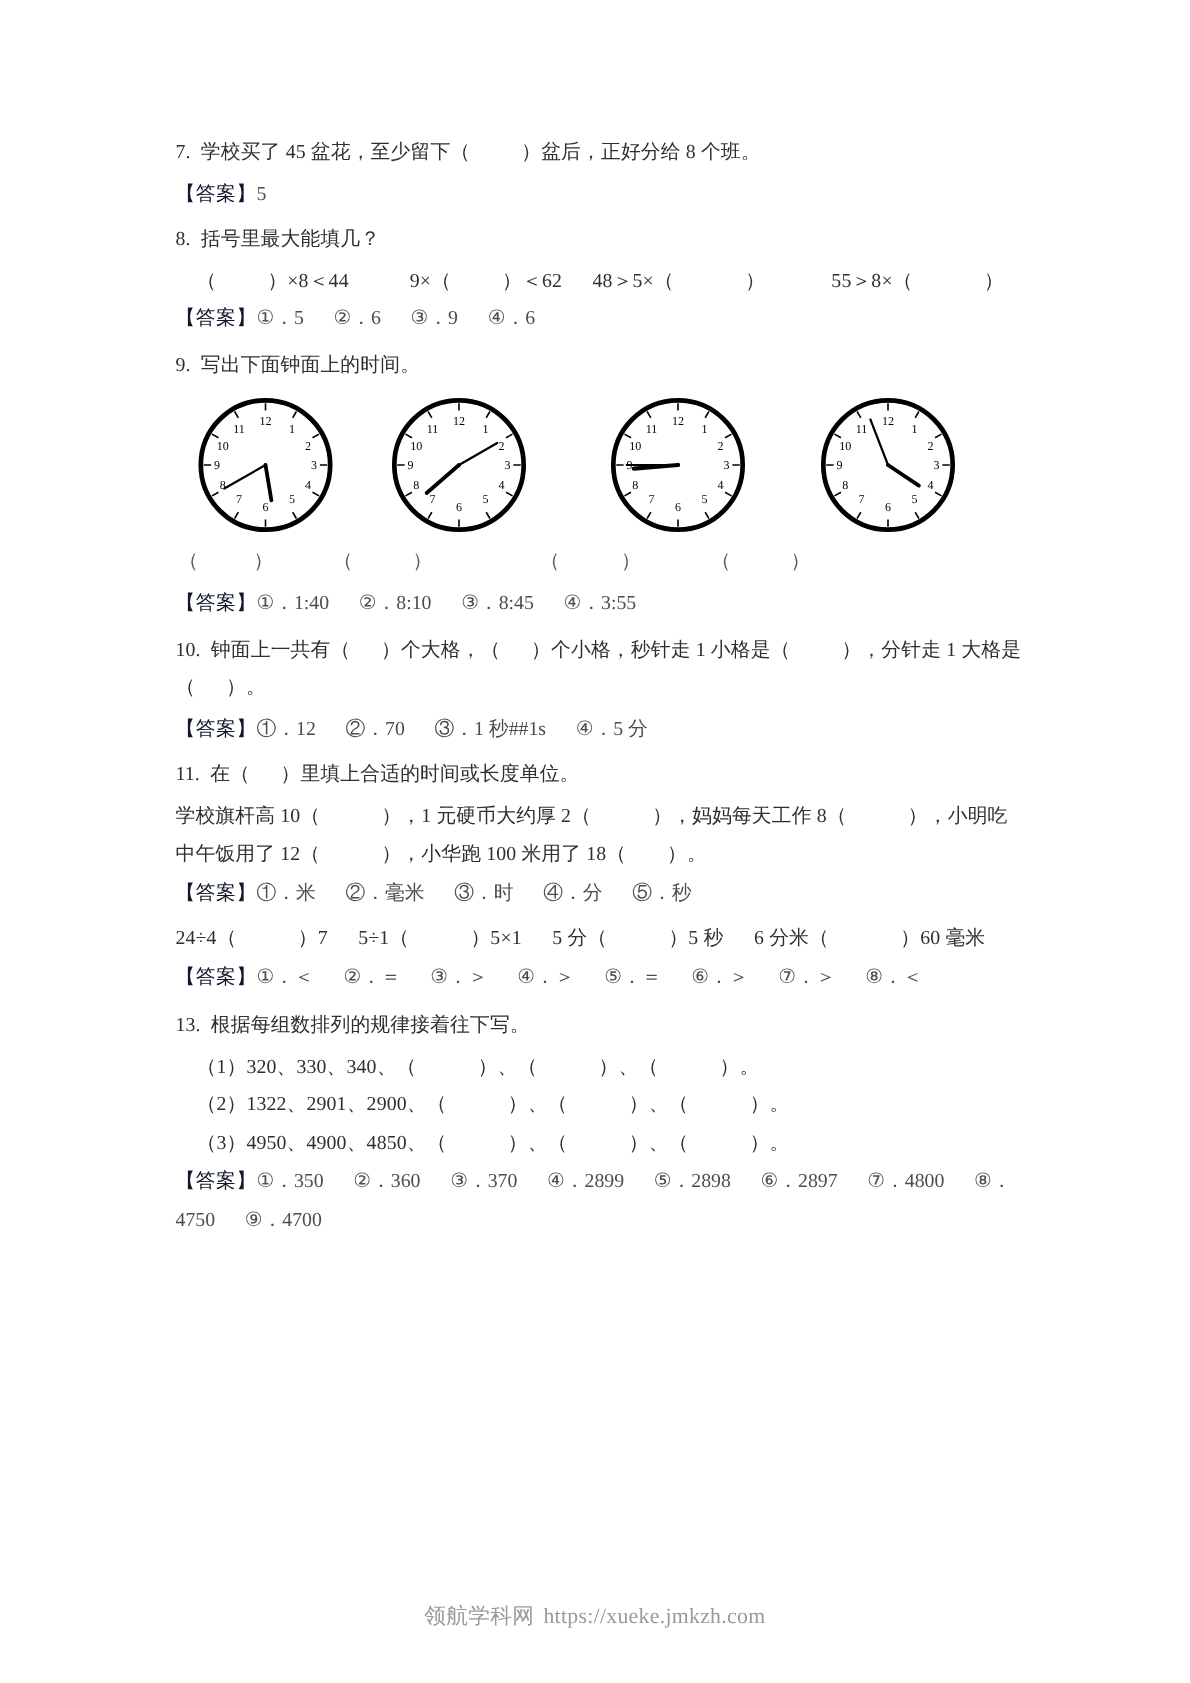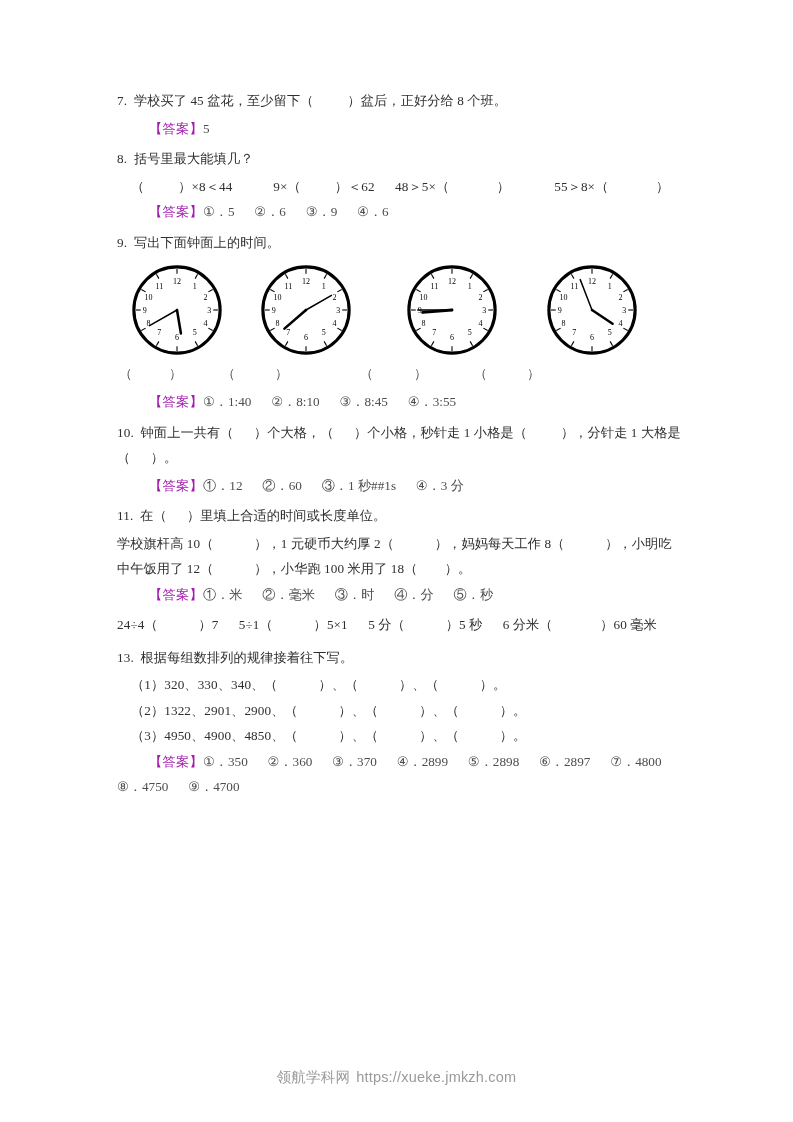--- a/index.html
+++ b/index.html
@@ -42,23 +42,22 @@
   .indent {
     padding-left: 14px;
   }
   .ans-line {
     font-size: 13.2px;
     line-height: 25.5px;
     white-space: pre-wrap;
     color: #4a4a4a;
   }
   .ans-tag {
-    color: #a21caf;
+    color: #0f172a;
     letter-spacing: 0.3px;
-    margin-left: 32px;
   }
   .ans-body {
     color: #4d4d4d;
   }
   .spacer-5 { height: 5px; }
   .spacer-7 { height: 7px; }
 
   
   .clock-row {
     position: relative;
@@ -85,21 +84,21 @@
     top: 0;
   }
 
   
   .footer {
     position: absolute;
     left: 0;
     top: 1068px;
     width: 793px;
     text-align: center;
-    font-family: Liberation Sans, sans-serif;
+    font-family: Liberation Serif, serif;
     font-size: 14.5px;
     color: #9a9a9a;
     letter-spacing: 0.2px;
   }
   .footer .wm-site { margin-right: 6px; }
 </style>
 </head>
 <body>
 
 <div class="page">
@@ -278,31 +277,32 @@
       <span style="left:297px;">）</span>
       <span style="left:357px;">（</span>
       <span style="left:410px;">）</span>
     </div>
 
     <div class="ans-line"><span class="ans-tag">【答案】</span><span class="ans-body">①．1:40      ②．8:10      ③．8:45      ④．3:55</span></div>
 
     <div class="spacer-5"></div>
 
     <div class="line q-line">10.  钟面上一共有（      ）个大格，（      ）个小格，秒针走 1 小格是（          ），分针走 1 大格是（      ）。</div>
-    <div class="ans-line"><span class="ans-tag">【答案】</span><span class="ans-body">①．12      ②．60      ③．1 秒##1s      ④．3 分</span></div>
+    <div class="ans-line"><span class="ans-tag">【答案】</span><span class="ans-body">①．12      ②．70      ③．1 秒##1s      ④．5 分</span></div>
 
     <div class="spacer-5"></div>
 
     <div class="line q-line">11.  在（      ）里填上合适的时间或长度单位。</div>
     <div class="line">学校旗杆高 10（            ），1 元硬币大约厚 2（            ），妈妈每天工作 8（            ），小明吃中午饭用了 12（            ），小华跑 100 米用了 18（        ）。</div>
     <div class="ans-line"><span class="ans-tag">【答案】</span><span class="ans-body">①．米      ②．毫米      ③．时      ④．分      ⑤．秒</span></div>
 
     <div class="spacer-5"></div>
 
     <div class="line">24÷4（            ）7      5÷1（            ）5×1      5 分（            ）5 秒      6 分米（              ）60 毫米</div>
+    <div class="ans-line"><span class="ans-tag">【答案】</span><span class="ans-body">①．＜      ②．＝      ③．＞      ④．＞      ⑤．＝      ⑥．＞      ⑦．＞      ⑧．＜</span></div>
 
     <div class="spacer-7"></div>
 
     <div class="line q-line">13.  根据每组数排列的规律接着往下写。</div>
     <div class="line indent">（1）320、330、340、（            ）、（            ）、（            ）。</div>
     <div class="line indent">（2）1322、2901、2900、（            ）、（            ）、（            ）。</div>
     <div class="line indent">（3）4950、4900、4850、（            ）、（            ）、（            ）。</div>
     <div class="ans-line"><span class="ans-tag">【答案】</span><span class="ans-body">①．350      ②．360      ③．370      ④．2899      ⑤．2898      ⑥．2897      ⑦．4800      ⑧．4750      ⑨．4700</span></div>
 
     <div class="spacer-7"></div>

